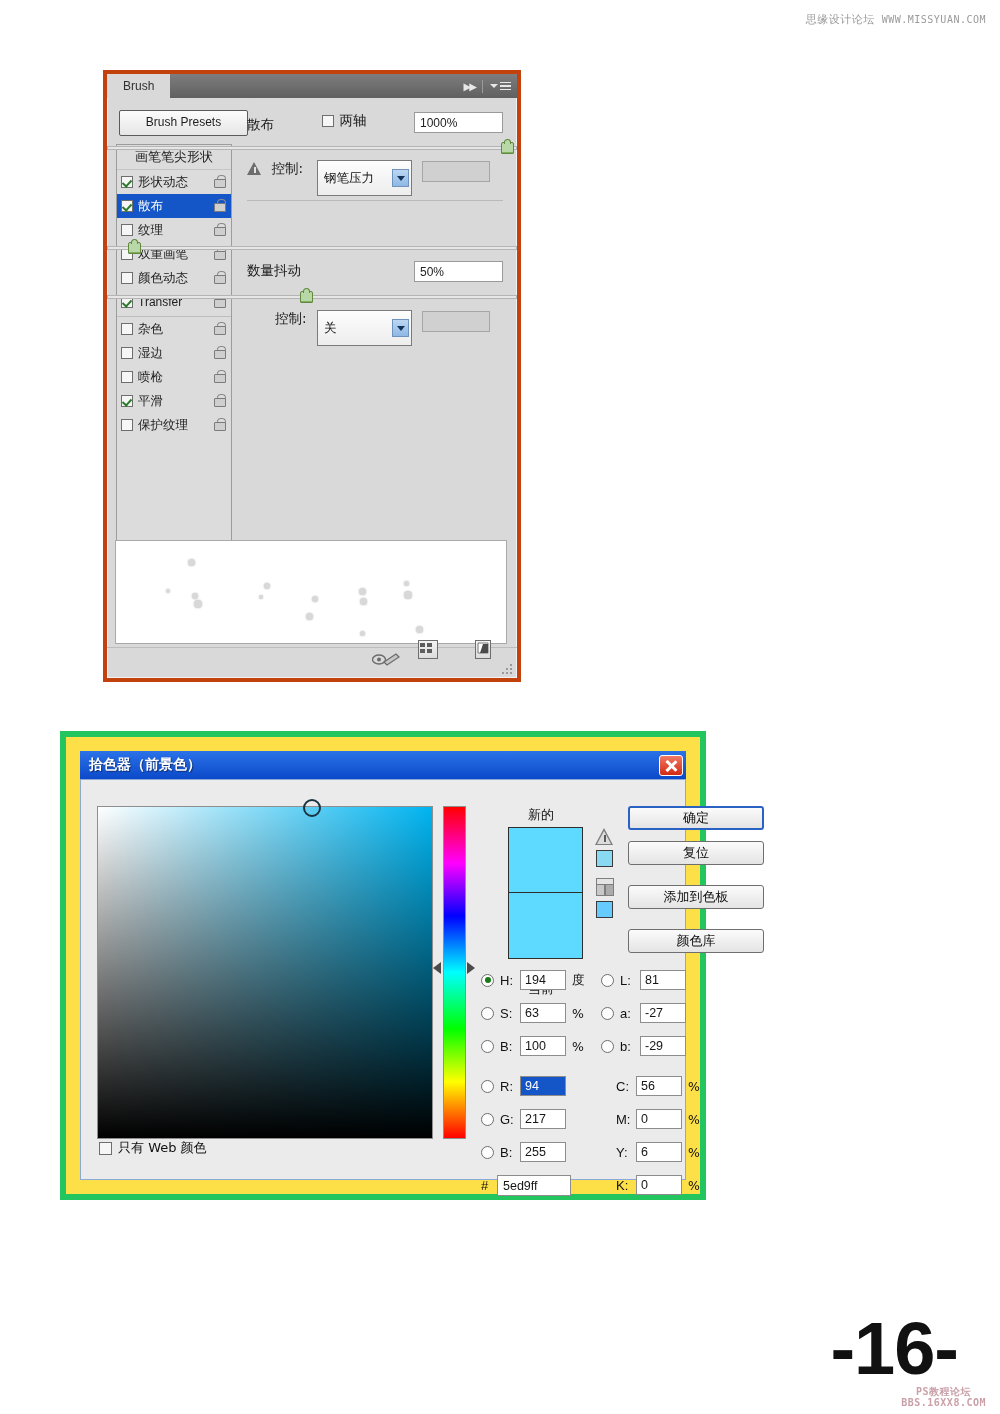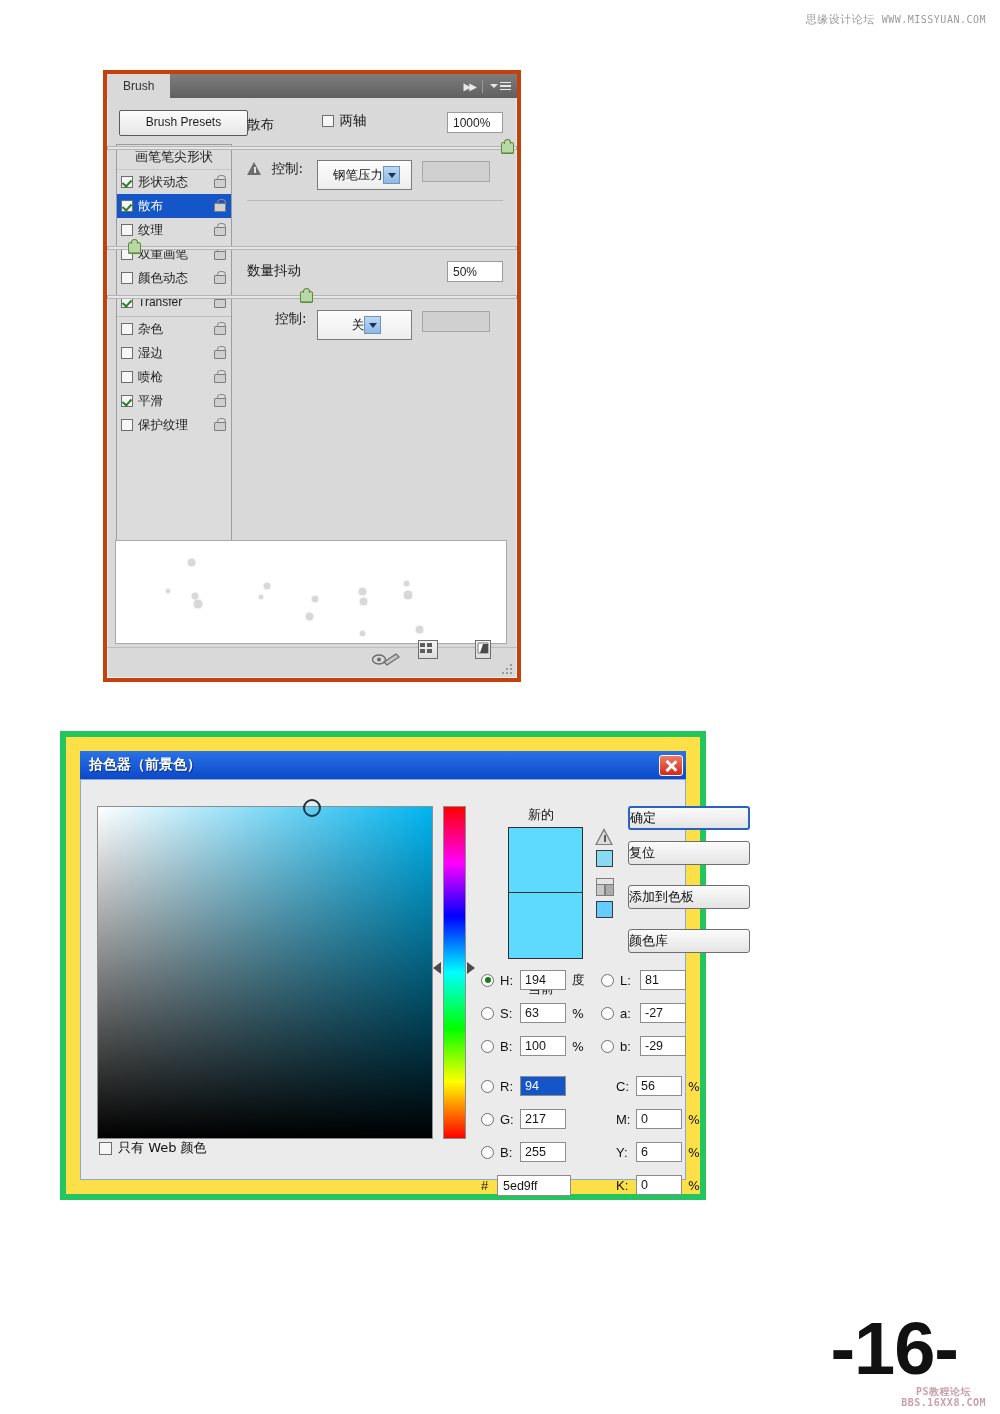--- a/index.html
+++ b/index.html
@@ -55,35 +55,35 @@
     border:solid #2a7d2a;border-width:0 2px 2px 0;transform:rotate(42deg);}
   .opt-label{font-size:12.5px;color:#1c1c1c;margin-left:5px;font-family:"DejaVu Sans",sans-serif;white-space:nowrap;}
   .opt-label.lat{font-family:"Liberation Sans",sans-serif;font-size:12px;}
   .lock{position:absolute;right:5px;top:5px;width:12px;height:13px;}
   .lock .shk{position:absolute;left:3px;top:0;width:7px;height:5px;border:1.6px solid #8a8a8a;border-bottom:none;border-radius:4px 4px 0 0;}
   .lock .bdy{position:absolute;left:0;top:4px;width:12px;height:9px;background:#cfcfcf;border:1px solid #7a7a7a;box-sizing:border-box;border-radius:1px;}
 
   
   .ctl{position:absolute;left:140px;right:14px;}
   .lbl{font-size:13.5px;color:#1a1a1a;font-family:"DejaVu Sans",sans-serif;}
-  .numbox{position:absolute;right:0;width:56px;height:21px;background:#fff;
+  .numbox{position:absolute;right:0;width:89px;height:21px;background:#fff;
     border:1px solid #9a9a9a;box-sizing:border-box;font-size:12px;color:#222;
     line-height:20px;padding-left:5px;font-family:"Liberation Sans",sans-serif;}
   .slider{position:absolute;left:0;right:0;height:12px;}
   .slider .track{position:absolute;left:0;right:0;top:4px;height:4px;background:#e6e6e6;border:1px solid #b4b4b4;box-sizing:border-box;}
   .slider .thumb{position:absolute;top:0;width:13px;height:12px;background:#b9d8a8;
     border:1px solid #63893f;box-sizing:border-box;border-radius:2px 2px 1px 1px;
     box-shadow:0 -3px 0 -2px #7fae5e inset;}
   .slider .thumb:before{content:"";position:absolute;left:2px;top:-4px;width:7px;height:5px;
     background:#b9d8a8;border:1px solid #63893f;border-bottom:none;border-radius:4px 4px 0 0;box-sizing:border-box;}
 
   .chkrow{display:inline-flex;align-items:center;gap:5px;}
-  .select{position:absolute;height:30px;background:linear-gradient(#fdfdfd,#ededed);
+  .select{position:absolute;height:36px;background:linear-gradient(#fdfdfd,#ededed);
     border:1px solid #7b7b7b;box-sizing:border-box;display:flex;align-items:center;
-    justify-content:center;padding:0 2px 0 6px;}
+    justify-content:space-between;padding:0 2px 0 6px;}
   .select span{font-size:12.5px;color:#141414;font-family:"DejaVu Sans",sans-serif;}
   .select .arw{width:17px;height:18px;background:linear-gradient(#bcd7f2,#8fb8e4);
     border:1px solid #6f93bd;box-sizing:border-box;display:flex;align-items:center;justify-content:center;}
   .select .arw i{width:0;height:0;border-left:4px solid transparent;border-right:4px solid transparent;border-top:5px solid #14325c;display:block;}
   .ghostbox{position:absolute;height:21px;background:#d0d0d0;border:1px solid #a6a6a6;box-sizing:border-box;}
   .warn{width:15px;height:13px;position:relative;display:inline-block;}
   .warn:before{content:"";position:absolute;left:0;top:0;width:0;height:0;
     border-left:7.5px solid transparent;border-right:7.5px solid transparent;border-bottom:13px solid #6d6d6d;}
   .warn:after{content:"";position:absolute;left:6.6px;top:5px;width:2px;height:6px;background:#e3e3e3;}
   .hr{position:absolute;left:140px;right:14px;height:1px;background:#b9b9b9;}
@@ -131,23 +131,23 @@
   .alertcol{position:absolute;left:515px;width:17px;height:17px;border:1px solid #3a3a3a;box-sizing:border-box;}
   .ico-warn2{position:absolute;left:514px;width:19px;height:17px;}
   .ico-warn2 .tri{position:absolute;left:0;top:0;width:0;height:0;border-left:9.5px solid transparent;border-right:9.5px solid transparent;border-bottom:17px solid #7d7d7d;}
   .ico-warn2 .tri2{position:absolute;left:2px;top:3px;width:0;height:0;border-left:7.5px solid transparent;border-right:7.5px solid transparent;border-bottom:13px solid #dcdcdc;}
   .ico-warn2 b{position:absolute;left:8.5px;top:7px;width:2px;height:7px;background:#5a5a5a;}
   .ico-cube{position:absolute;left:515px;width:18px;height:18px;}
   .ico-cube .top{position:absolute;left:0;top:0;width:18px;height:7px;background:#e4e4e4;border:1px solid #7e7e7e;box-sizing:border-box;transform:skewX(0deg);}
   .ico-cube .bl{position:absolute;left:0;top:6px;width:9px;height:12px;background:#c8c8c8;border:1px solid #7e7e7e;box-sizing:border-box;}
   .ico-cube .br{position:absolute;left:9px;top:6px;width:9px;height:12px;background:#ababab;border:1px solid #7e7e7e;box-sizing:border-box;}
 
-  .cpbtn{position:absolute;left:547px;width:122px;height:24px;
+  .cpbtn{position:absolute;left:547px;width:136px;height:24px;
     background:linear-gradient(#fbfbfb,#e4e4e4);border:1px solid #6f6f6f;border-radius:3px;
-    box-sizing:border-box;font-size:13px;color:#0d0d0d;line-height:22px;text-align:left;
+    box-sizing:border-box;font-size:13px;color:#0d0d0d;line-height:22px;text-align:center;
     font-family:"DejaVu Sans",sans-serif;}
   .cpbtn.primary{border:2px solid #2a62c4;line-height:20px;}
 
   .fieldrow{position:absolute;display:flex;align-items:center;}
   .radio{width:13px;height:13px;border:1px solid #6e6e6e;border-radius:50%;background:#fdfdfd;box-sizing:border-box;position:relative;flex:0 0 auto;}
   .radio.on:after{content:"";position:absolute;left:2.5px;top:2.5px;width:6px;height:6px;border-radius:50%;background:#167a17;}
   .flabel{font-size:13px;color:#111;margin-left:6px;width:20px;font-family:"Liberation Sans",sans-serif;}
   .finput{width:46px;height:20px;background:#fff;border:1px solid #8d8d8d;box-sizing:border-box;
     font-size:12.5px;color:#151515;line-height:19px;padding-left:4px;font-family:"Liberation Sans",sans-serif;}
   .finput.sel{background:#1456c8;color:#fff;}

